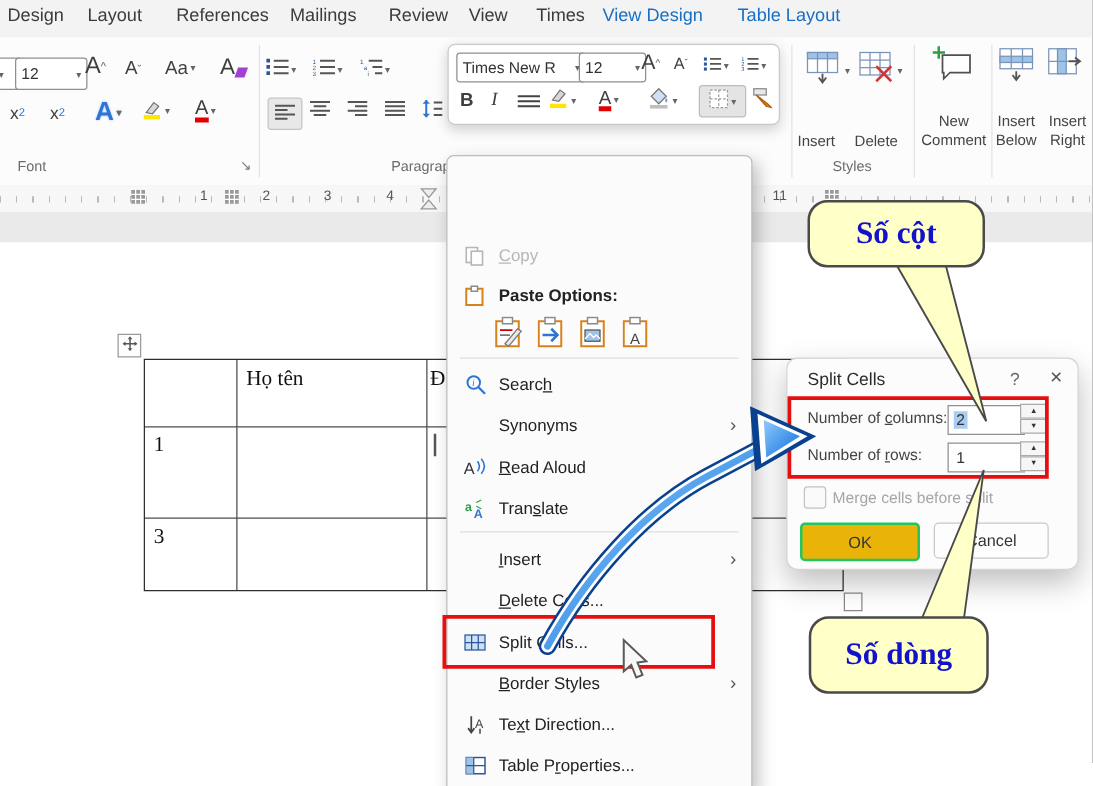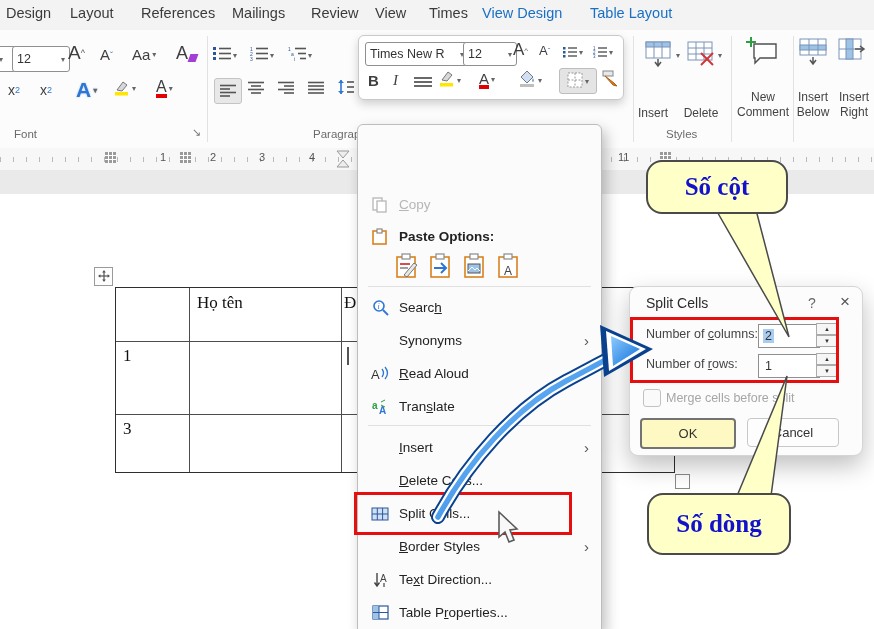--- a/index.html
+++ b/index.html
@@ -583,21 +583,21 @@
     <span class="abs" style="left:16px;top:70px;color:#444"><span>Number of </span><span class="u">r</span><span>ows:</span></span>
     <div class="numin" style="left:128px;top:67px">
         <span style="padding:0 2px">1</span>
       </div>
     <div class="spinbox" style="left:186px;top:66px">
       <span>▲</span>
       <span>▼</span>
     </div>
     <div class="abs" style="left:13px;top:102px;width:16px;height:16px;border:1px solid #c2c2c2;border-radius:3px;background:#fafafa"></div>
     <span class="abs" style="left:36px;top:104px;color:#a6a6a6">Merge cells before split</span>
-    <div class="btn" style="left:10px;top:131px;width:92px;background:#fef9c3;border:2px solid #737373">OK</div>
+    <div class="btn" style="left:10px;top:131px;width:92px;background:#eab308;border:2px solid #22c55e">OK</div>
     <div class="btn" style="left:117px;top:131px;width:90px;background:#fdfdfd;border:1px solid #c8c8c8">Cancel</div>
   </div>
 
   <svg class="abs ovl" width="874" height="629" viewBox="0 0 874 629">
     <defs>
       <linearGradient id="bluegrad" x1="0" y1="0" x2="1" y2="1">
         <stop offset="0" stop-color="#8ecbff"></stop>
           <stop offset="1" stop-color="#0d6fd8"></stop>
       </linearGradient>
     </defs>

